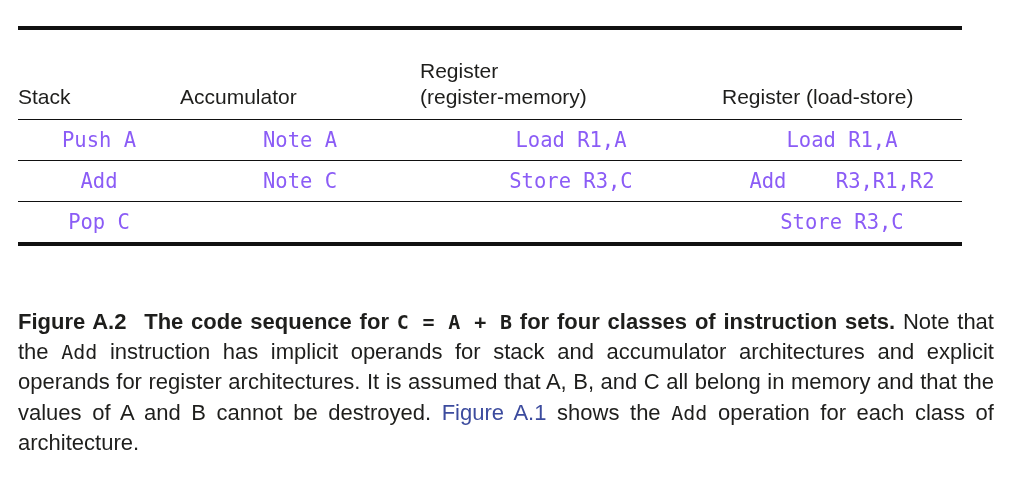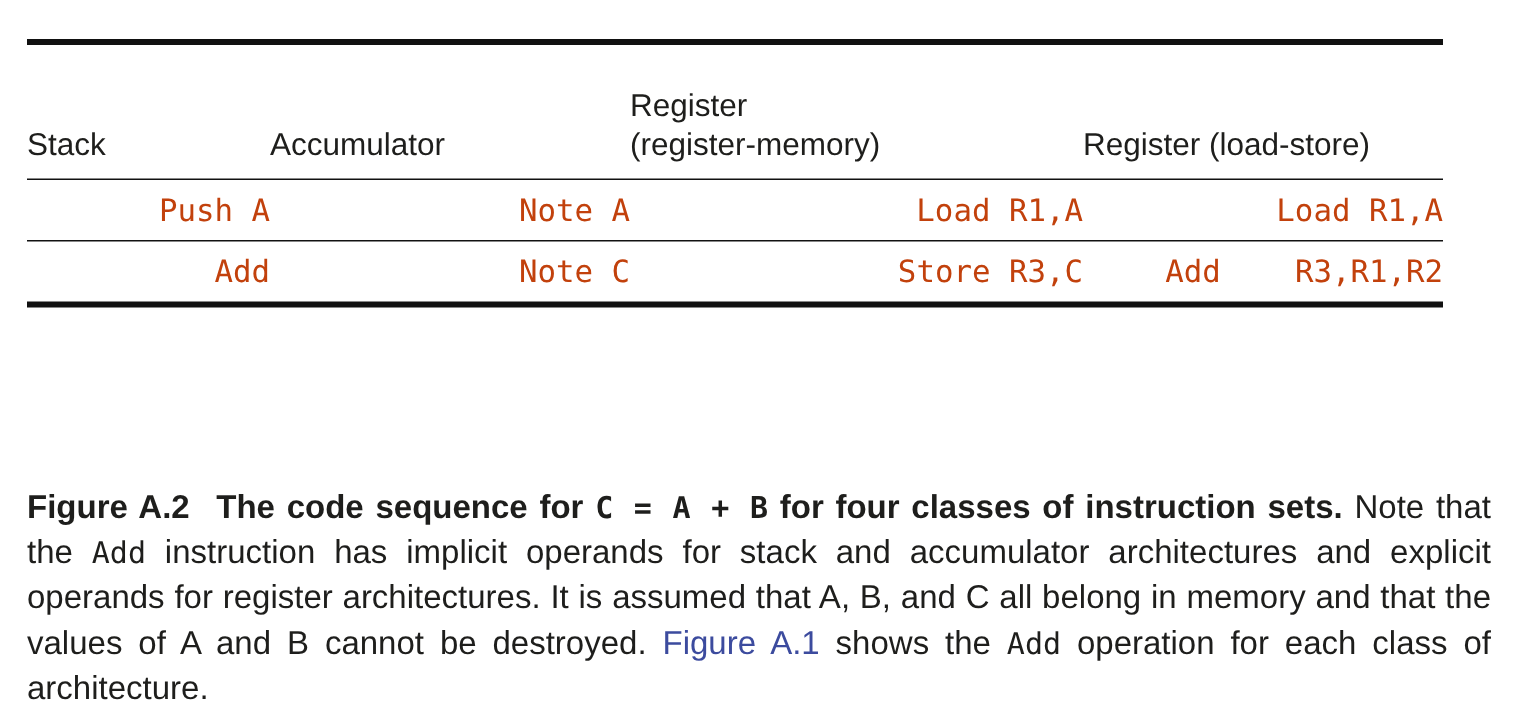--- a/index.html
+++ b/index.html
@@ -37,36 +37,36 @@
     text-align: left;
     vertical-align: bottom;
     padding: 28px 0 9px 0;
     border-bottom: 1.5px solid #111111;
     white-space: nowrap;
   }
   table.fig-table td {
     font-family: "DejaVu Sans Mono", "Liberation Mono", monospace;
     font-size: 20.5px;
     line-height: 24px;
-    color: #c2410c;
-    text-align: right;
+    color: #8b5cf6;
+    text-align: center;
     vertical-align: middle;
     padding: 8px 0 8px 0;
     border-bottom: 1.5px solid #111111;
     white-space: pre;
   }
   table.fig-table tbody tr:last-child td {
     border-bottom: none;
   }
 
   
   .caption {
     position: absolute;
     left: 18px;
-    top: 301px;
+    top: 285px;
     width: 976px;
     font-size: 22px;
     line-height: 30.2px;
     text-align: justify;
     color: #1e1e1c;
   }
   .caption .bold { font-weight: bold; }
   .caption .title-pre { margin-left: 0.45em; }
   .caption .mono {
     font-family: "DejaVu Sans Mono", "Liberation Mono", monospace;
@@ -107,20 +107,26 @@
         <td>Note A</td>
         <td>Load R1,A</td>
         <td>Load R1,A</td>
       </tr>
       <tr>
         <td>Add</td>
         <td>Note C</td>
         <td>Store R3,C</td>
         <td>Add    R3,R1,R2</td>
       </tr>
+      <tr>
+        <td>Pop C</td>
+        <td></td>
+        <td></td>
+        <td>Store R3,C</td>
+      </tr>
     </tbody>
   </table>
 
   <p class="caption">
     <span class="bold">Figure A.2</span>
     <span class="bold title-pre">The code sequence for</span>
     <span class="bold mono">C = A + B</span>
     <span class="bold">for four classes of instruction sets.</span>
     <span>Note that the</span>
     <span class="mono">Add</span>

